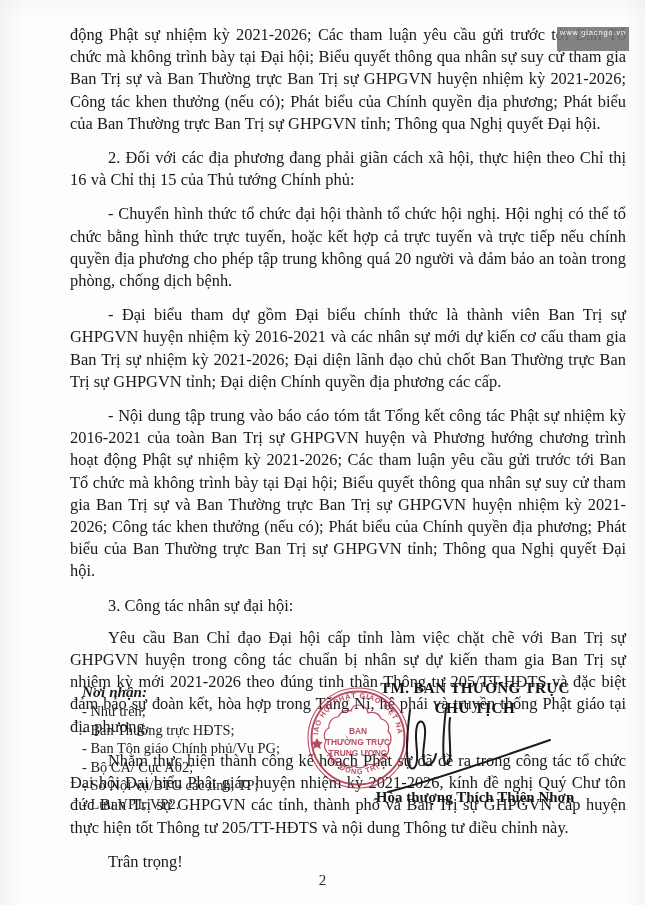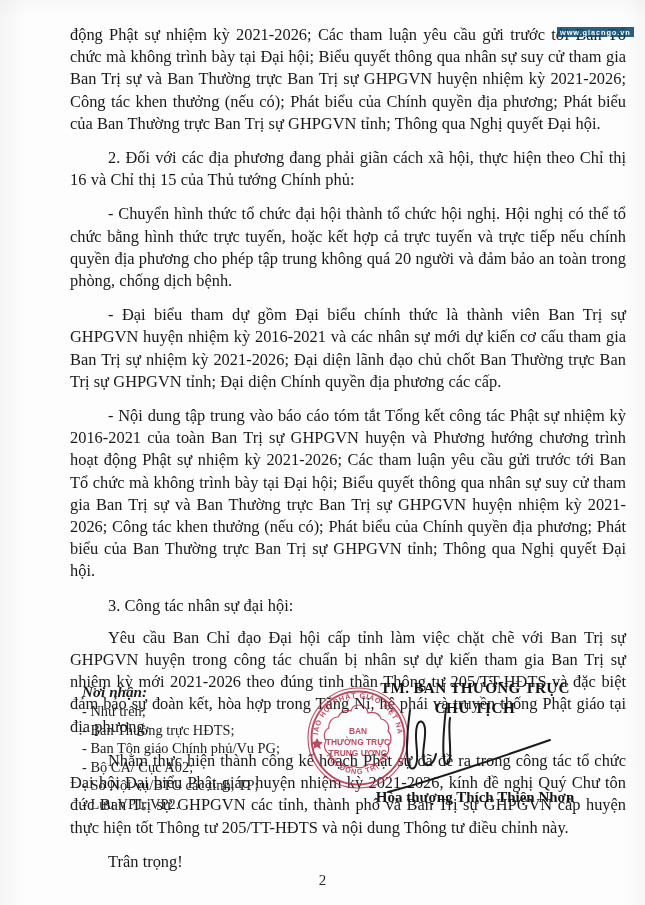--- a/index.html
+++ b/index.html
@@ -49,26 +49,26 @@
     text-indent: 38px;
   }
   p.gap-sm { margin-top: 10px; }
   p.gap-md { margin-top: 12px; }
 
   
   .watermark {
     position: absolute;
     left: 557px;
     top: 27px;
-    padding: 1px 3px 0 3px;
-    background: #0c4a6e;
+    padding: 1px 3px 14px 3px;
+    background: #737373;
     color: #ffffff;
     font-family: "Liberation Sans", "DejaVu Sans", sans-serif;
     font-size: 7.4px;
-    font-weight: bold;
+    font-weight: normal;
     letter-spacing: 0.9px;
     line-height: 9px;
     opacity: 0.88;
     z-index: 6;
     white-space: nowrap;
   }
 
   
   .footer {
     position: absolute;

